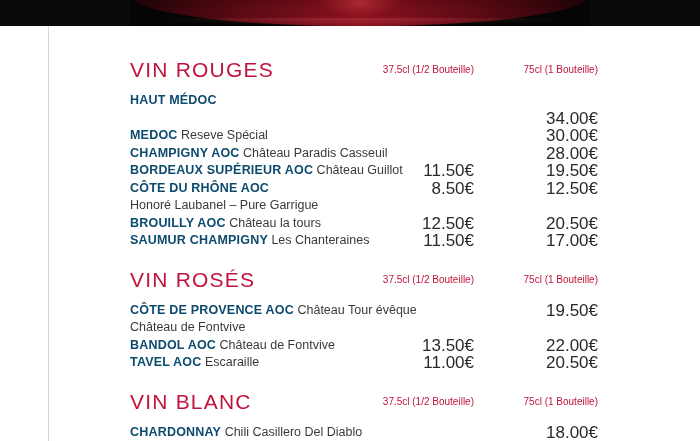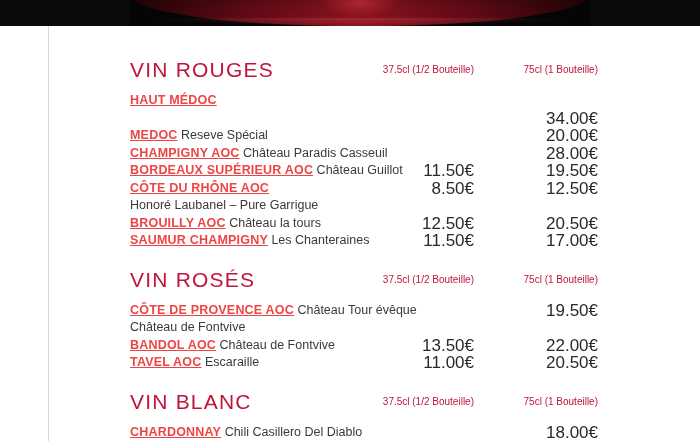--- a/index.html
+++ b/index.html
@@ -104,23 +104,22 @@
   .row {
     position: relative;
     height: 17.5px;
     line-height: 17.5px;
     font-size: 12.5px;
     color: #2a2a2a;
     padding-left: 120px;
   }
   .row .name {
     font-weight: bold;
-    color: #ef4444;
+    color: #0c4a6e;
     letter-spacing: 0.2px;
-    text-decoration: underline;
   }
   .row .desc {
     font-weight: normal;
     color: #3a3a3a;
     margin-top: 16px;
   }
   .row .sub {
     font-weight: normal;
     color: #3a3a3a;
   }
@@ -153,21 +152,21 @@
 <div class="menu" id="menu-root">
     <div class="gap-l"></div>
     <div class="section-head">
       <div class="section-title">VIN ROUGES</div>
       <div class="col-head half">37.5cl (1/2 Bouteille)</div>
       <div class="col-head full">75cl (1 Bouteille)</div>
     </div>
     <div class="rows">
       <div class="row"><span class="name">HAUT MÉDOC</span></div>
       <div class="row"><span class="price full">34.00€</span></div>
-      <div class="row"><span class="name">MEDOC</span> <span class="desc">Reseve Spécial</span><span class="price full">20.00€</span></div>
+      <div class="row"><span class="name">MEDOC</span> <span class="desc">Reseve Spécial</span><span class="price full">30.00€</span></div>
       <div class="row"><span class="name">CHAMPIGNY AOC</span> <span class="desc">Château Paradis Casseuil</span><span class="price full">28.00€</span></div>
       <div class="row"><span class="name">BORDEAUX SUPÉRIEUR AOC</span> <span class="desc">Château Guillot</span><span class="price half">11.50€</span><span class="price full">19.50€</span></div>
       <div class="row"><span class="name">CÔTE DU RHÔNE AOC</span><span class="price half">8.50€</span><span class="price full">12.50€</span></div>
       <div class="row"><span class="sub">Honoré Laubanel – Pure Garrigue</span></div>
       <div class="row"><span class="name">BROUILLY AOC</span> <span class="desc">Château la tours</span><span class="price half">12.50€</span><span class="price full">20.50€</span></div>
       <div class="row"><span class="name">SAUMUR CHAMPIGNY</span> <span class="desc">Les Chanteraines</span><span class="price half">11.50€</span><span class="price full">17.00€</span></div>
     </div>
     <div class="gap-m"></div>
     <div class="section-head">
       <div class="section-title">VIN ROSÉS</div>

